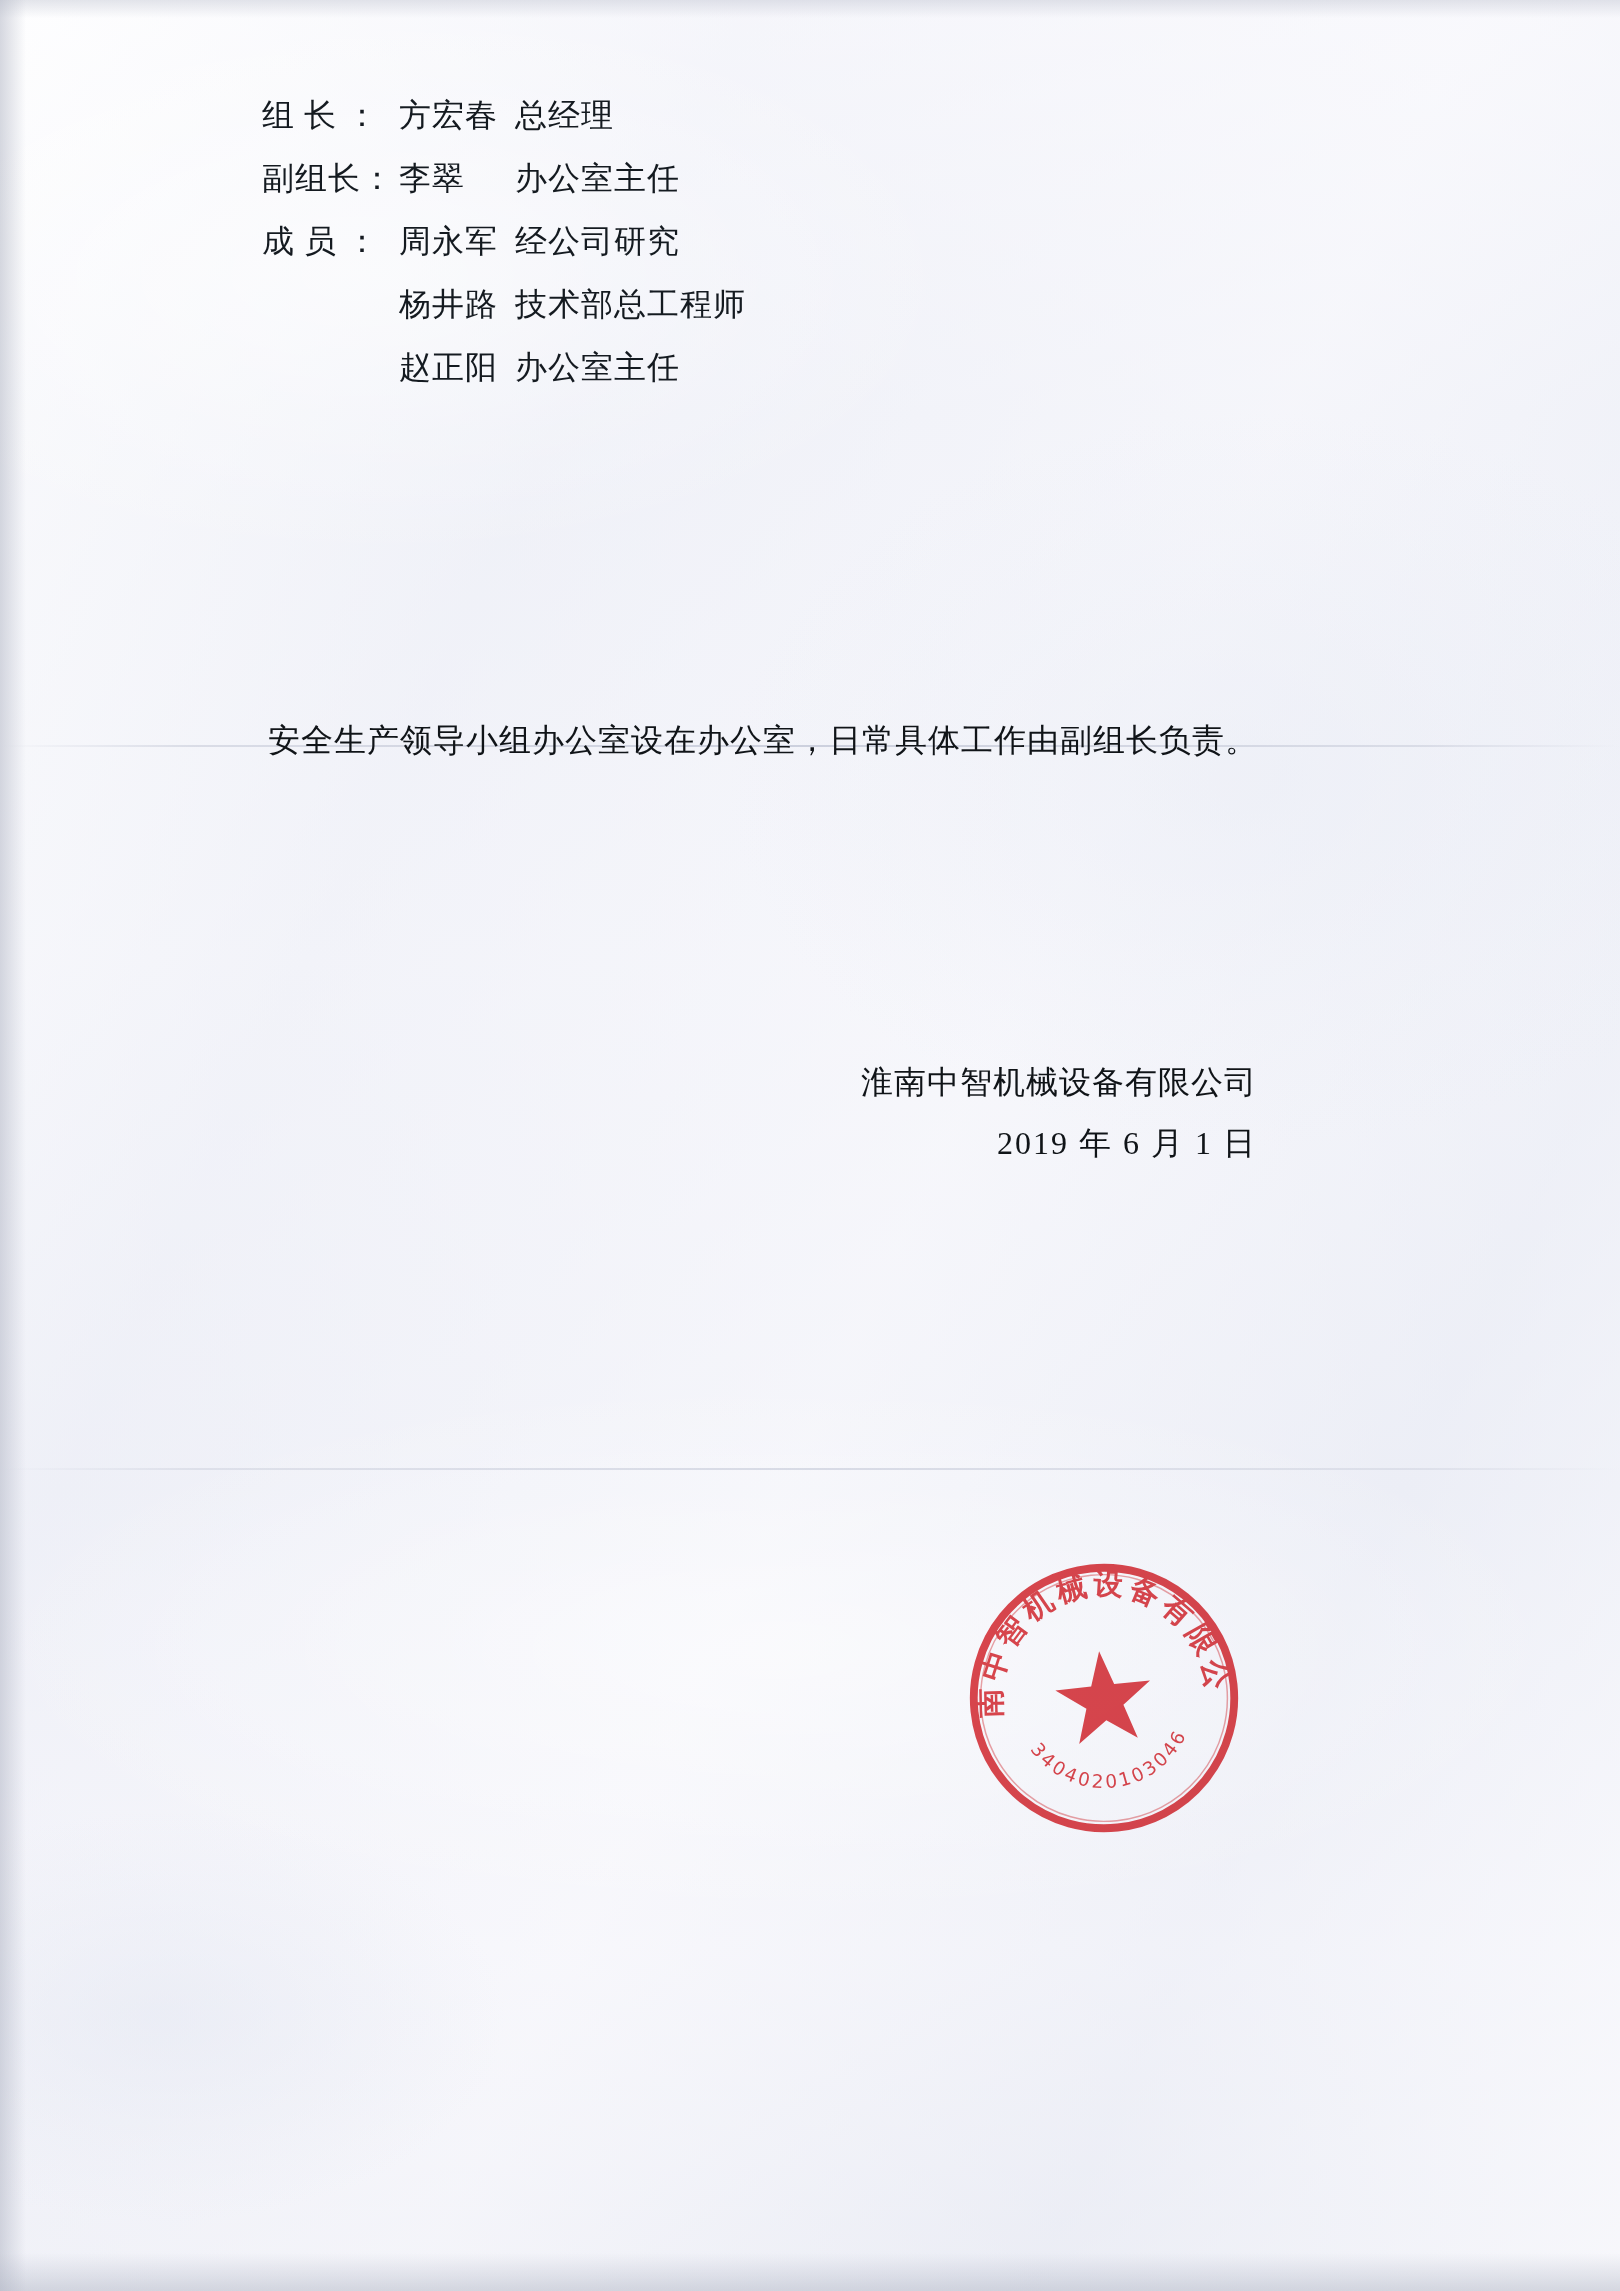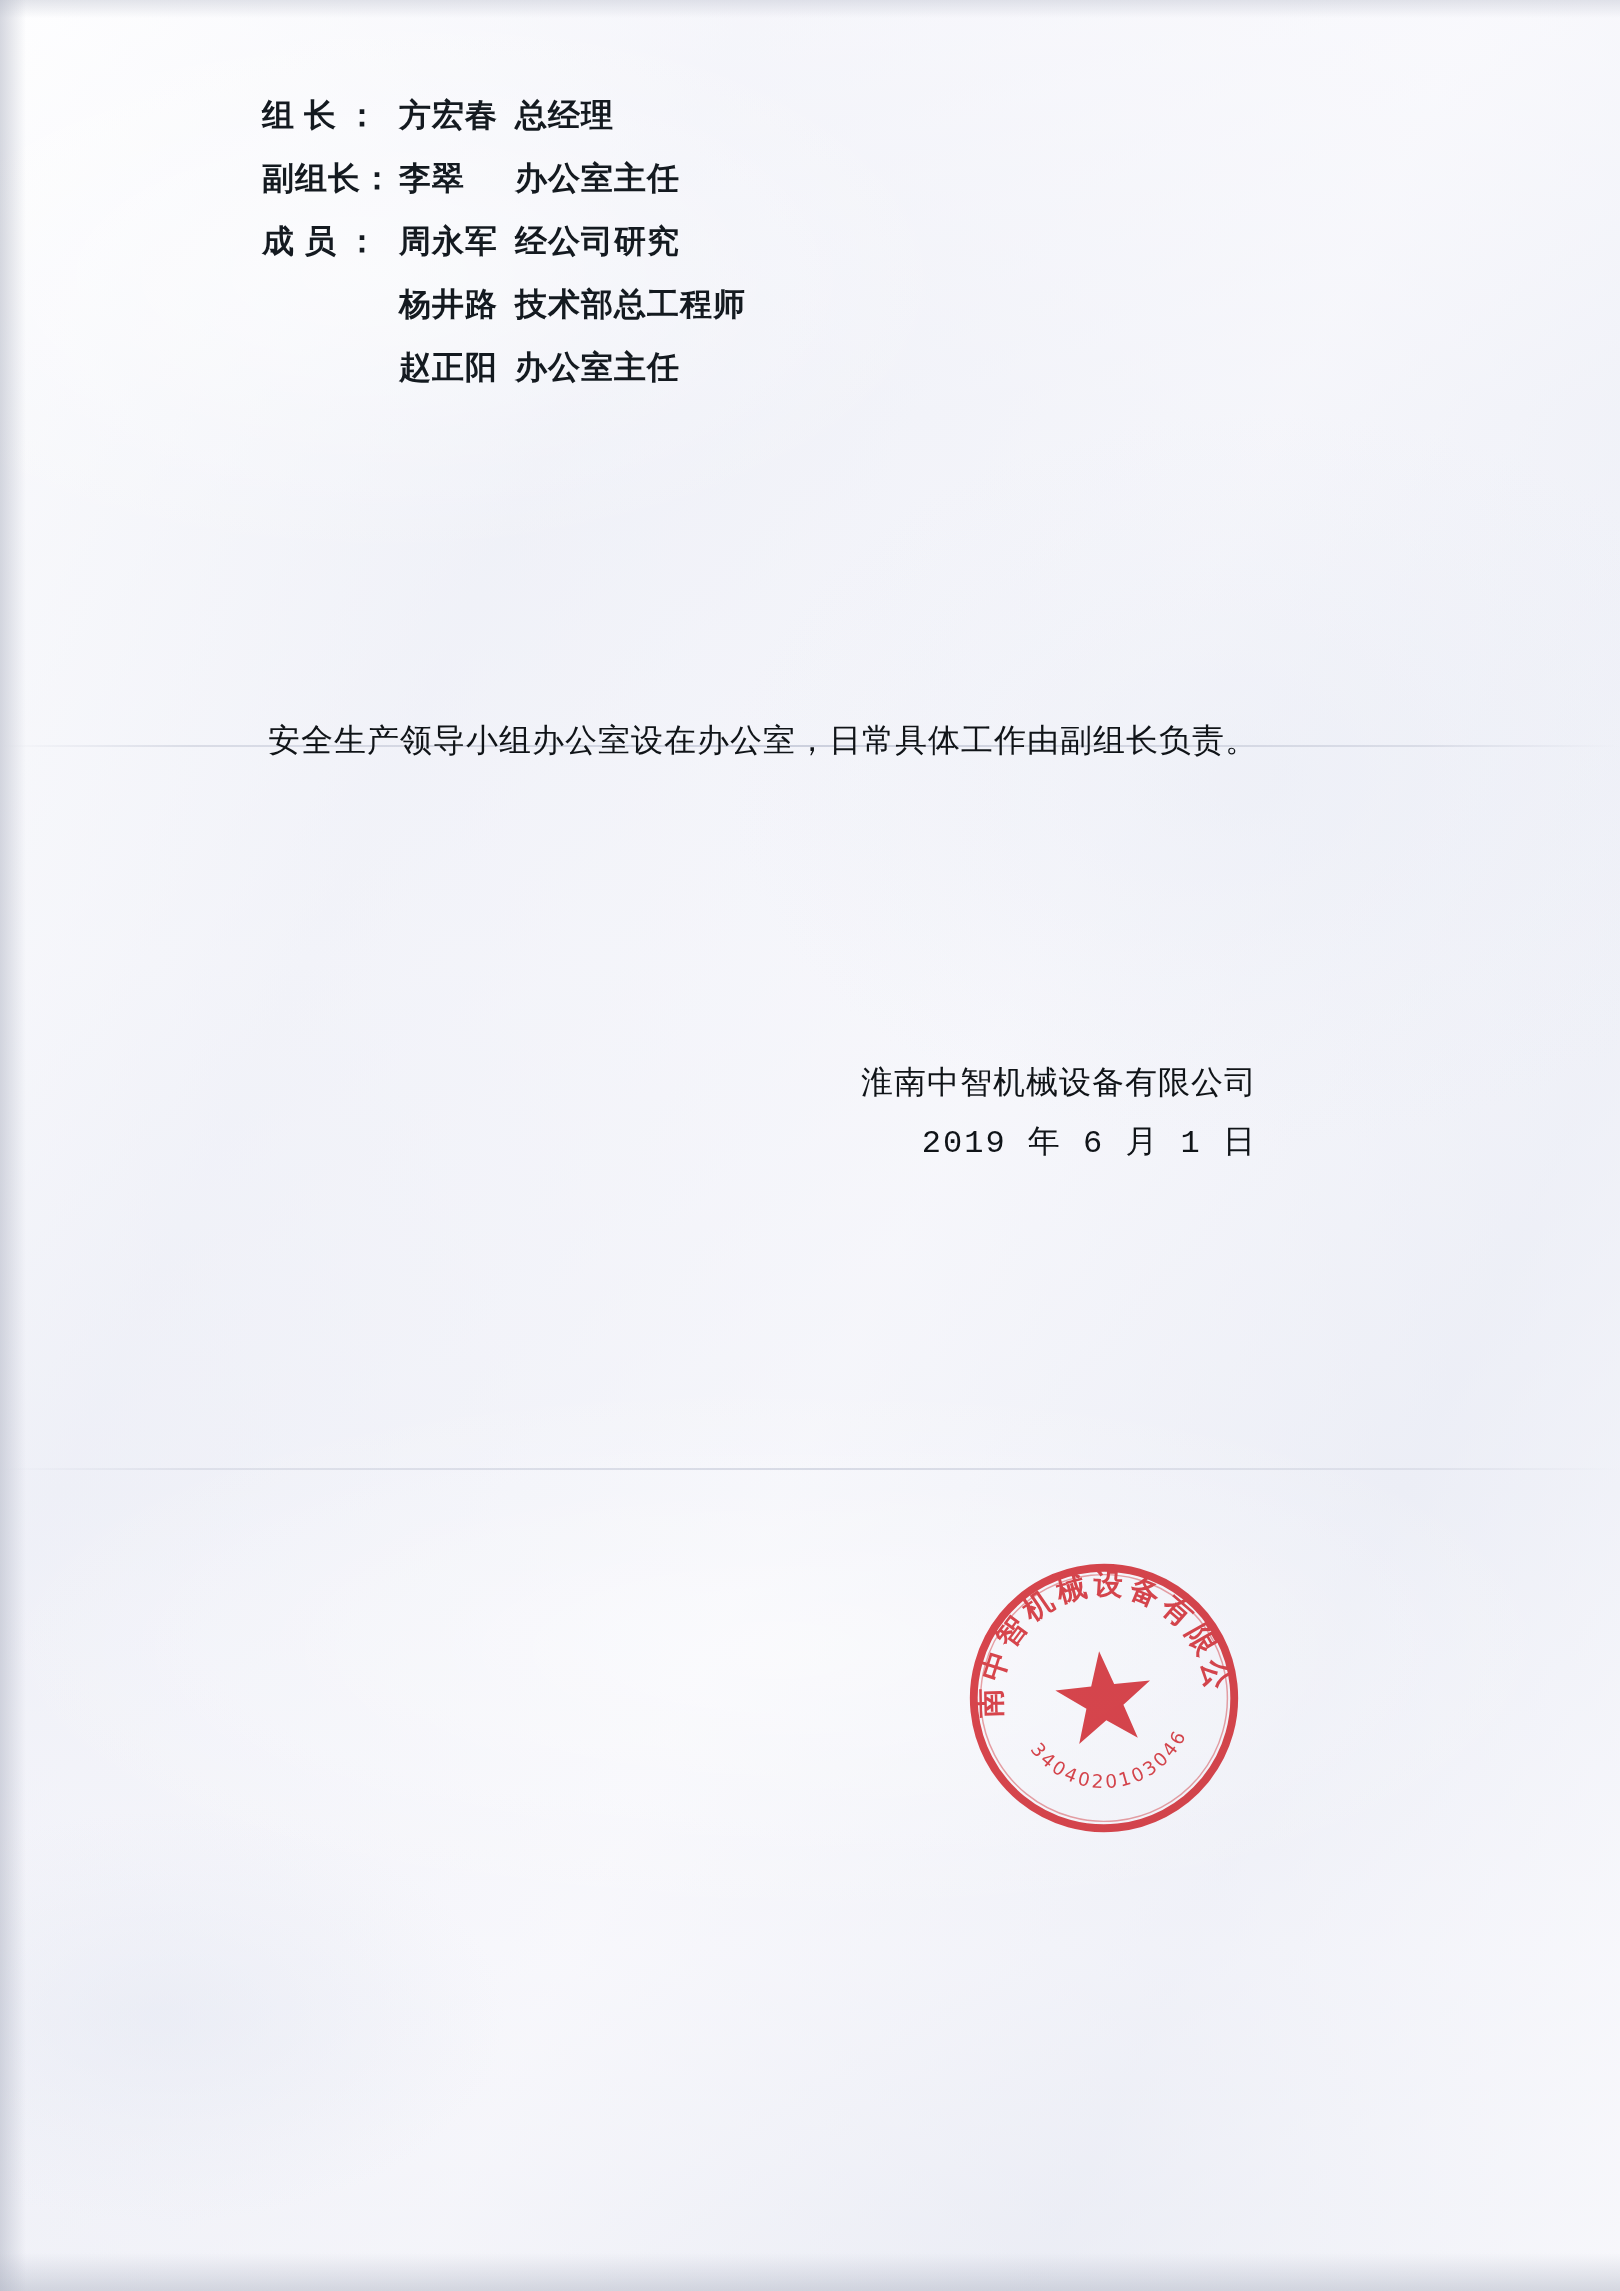--- a/index.html
+++ b/index.html
@@ -88,21 +88,20 @@
     text-align: justify;
   }
   .roster {
     margin-top: 5.9px;
   }
   .roster-row {
     display: flex;
     align-items: flex-end;
     margin: 0;
     line-height: 63px;
-    font-weight: bold;
   }
   .roster-label {
     display: inline-block;
     width: 137px;
     padding-left: 61px;
     white-space: pre;
   }
   .roster-name {
     display: inline-block;
     min-width: 116px;
@@ -125,21 +124,20 @@
     text-align: right;
     padding-right: 169px;
     font-size: 32px;
     line-height: 61px;
     letter-spacing: 1px;
     position: relative;
     z-index: 1;
   }
   .sig-date {
     letter-spacing: 2px;
-    font-family: Liberation Mono, monospace;
   }
 
   
   .seal {
     position: absolute;
     left: 963px;
     top: 1557px;
     width: 282px;
     height: 282px;
     z-index: 3;

